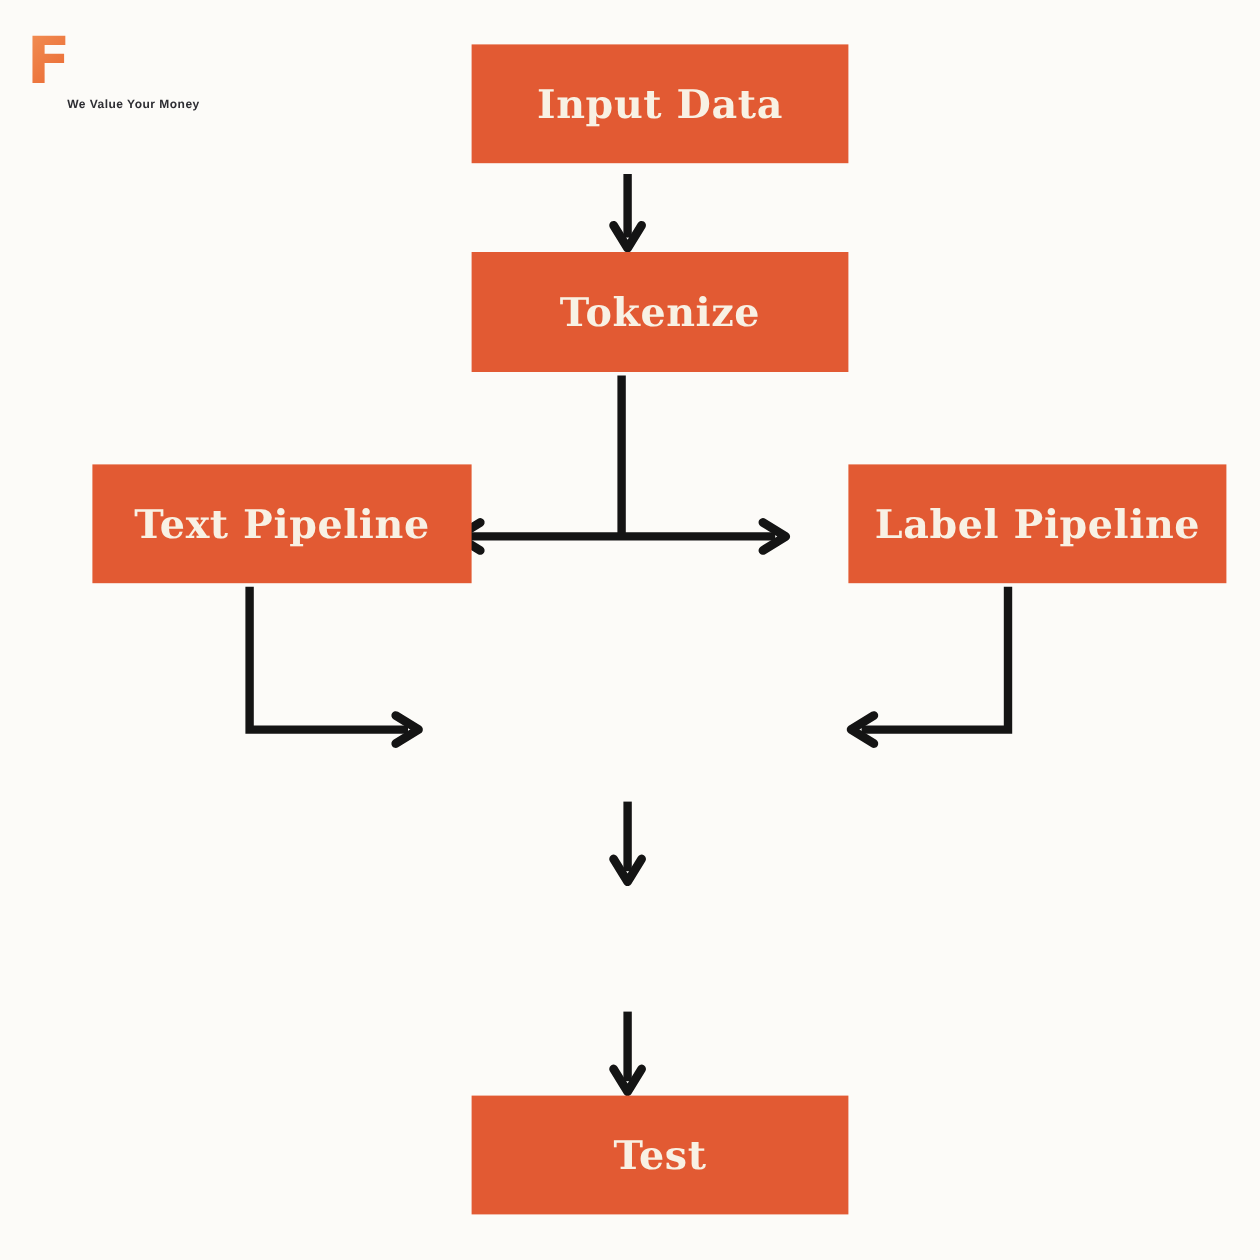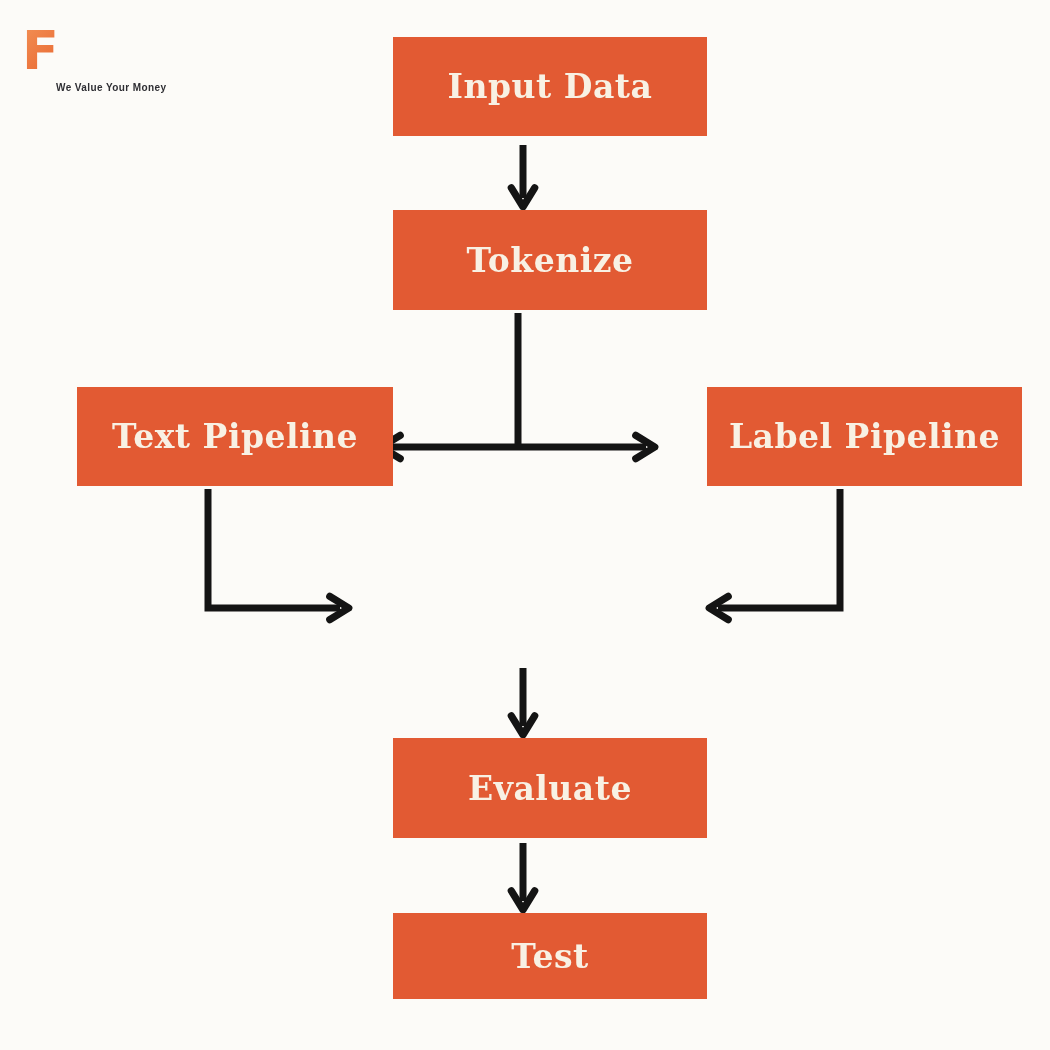--- a/index.html
+++ b/index.html
@@ -63,21 +63,21 @@
     letter-spacing: 0.5px;
     text-align: center;
     margin-left: 25px;
   }
   .node-input     { left: 368px; top: 37px;  width: 314px; height: 99px;  }
   .node-tokenize  { left: 368px; top: 210px; width: 314px; height: 100px; }
   .node-textpipe  { left: 52px;  top: 387px; width: 316px; height: 99px;  }
   .node-labelpipe { left: 682px; top: 387px; width: 315px; height: 99px;  }
   .node-model     { left: 368px; top: 562px; width: 314px; height: 100px; }
   .node-evaluate  { left: 368px; top: 738px; width: 314px; height: 100px; }
-  .node-test      { left: 368px; top: 913px; width: 314px; height: 86px;  }
+  .node-test      { left: 368px; top: 913px; width: 314px; height: 99px;  }
 
   
   .arrows {
     position: absolute;
     left: 0; top: 0;
     width: 1050px;
     height: 1050px;
     pointer-events: none;
   }
   .arrows .edge {
@@ -115,16 +115,15 @@
     <path class="edge" d="M208 489 V608 H340" marker-end="url(#ah)"></path>
     <path class="edge" d="M840 489 V608 H718" marker-end="url(#ah)"></path>
     <line class="edge" x1="523" y1="668" x2="523" y2="726" marker-end="url(#ah)"></line>
     <line class="edge" x1="523" y1="843" x2="523" y2="901" marker-end="url(#ah)"></line>
   </svg>
 
   <div class="node node-input">Input Data</div>
   <div class="node node-textpipe">Text Pipeline</div>
   <div class="node node-tokenize">Tokenize</div>
   <div class="node node-labelpipe">Label Pipeline</div>
-  <div class="node node-evaluate">Evaluate</div>
   <div class="node node-test">Test</div>
 
 </div>
 
 </body></html>

